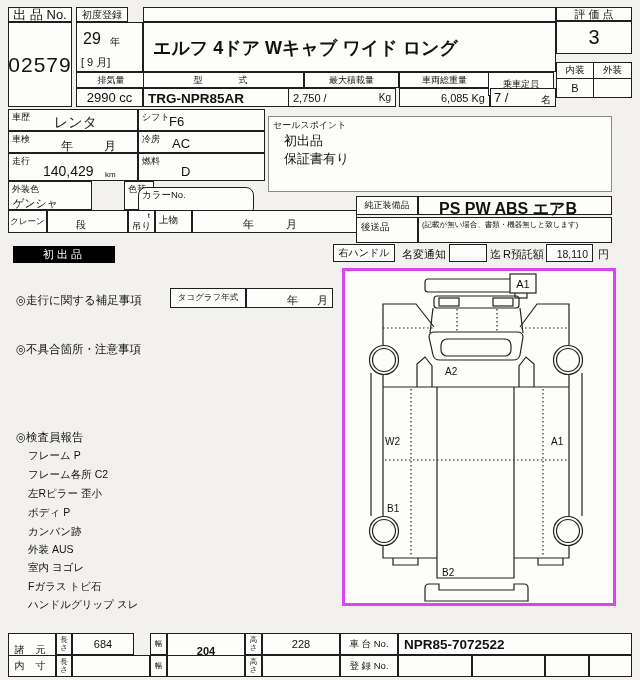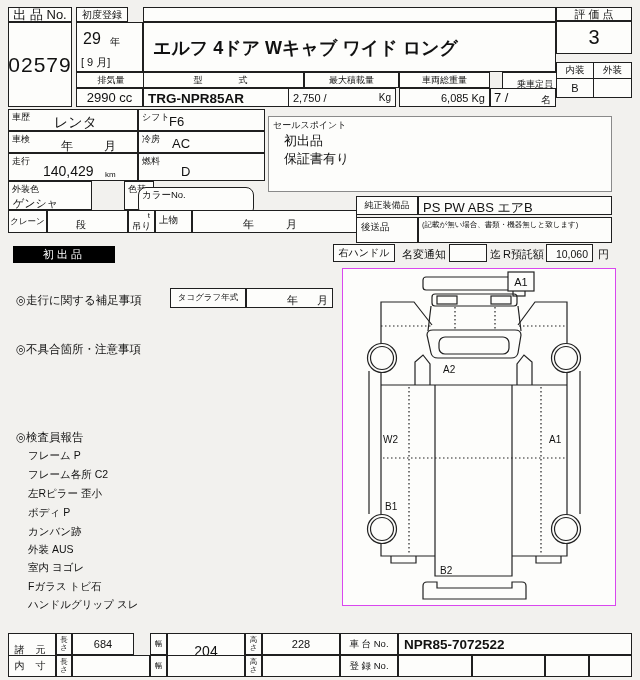--- a/index.html
+++ b/index.html
@@ -50,21 +50,21 @@
 <div class="cell" style="left:288px;top:88px;width:108px;height:19px;">
   <span class="txt" style="left:4px;top:3px;font-size:11px;">2,750 /</span>
   <span class="txt" style="right:4px;top:3px;font-size:10px;">Kg</span>
 </div>
 
 <div class="cell center" style="left:399px;top:72px;width:91px;height:16px;font-size:9px;">車両総重量</div>
 <div class="cell" style="left:399px;top:88px;width:91px;height:19px;">
   <span class="txt" style="right:4px;top:3px;font-size:11px;">6,085 Kg</span>
 </div>
 
-<div class="cell center" style="left:502px;top:72px;width:66px;height:24px;font-size:9px;">乗車定員</div>
+<div class="cell center" style="left:488px;top:72px;width:66px;height:24px;font-size:9px;">乗車定員</div>
 <div class="cell" style="left:490px;top:88px;width:66px;height:19px;">
   <span class="txt" style="left:3px;top:1px;font-size:13px;">7 /</span>
   <span class="txt" style="right:4px;top:4px;font-size:10px;">名</span>
 </div>
 
 <div class="cell center" style="left:556px;top:7px;width:76px;height:14px;font-size:11px;">評 価 点</div>
 <div class="cell center" style="left:556px;top:21px;width:76px;height:33px;font-size:20px;">3</div>
 <div class="cell center" style="left:556px;top:62px;width:38px;height:17px;font-size:9.5px;">内装</div>
 <div class="cell center" style="left:593px;top:62px;width:39px;height:17px;font-size:9.5px;">外装</div>
 <div class="cell center" style="left:556px;top:78px;width:38px;height:20px;font-size:11px;">B</div>
@@ -127,39 +127,39 @@
 </div>
 
 <div class="cell" style="left:268px;top:116px;width:344px;height:76px;border-color:#8a8a8a;">
   <span class="txt" style="left:4px;top:2px;font-size:9px;">セールスポイント</span>
   <span class="txt" style="left:15px;top:15px;font-size:13px;">初出品</span>
   <span class="txt" style="left:15px;top:33px;font-size:13px;">保証書有り</span>
 </div>
 
 <div class="cell center" style="left:356px;top:196px;width:62px;height:19px;font-size:9px;">純正装備品</div>
 <div class="cell" style="left:418px;top:196px;width:194px;height:19px;">
-  <span class="txt" style="left:4px;top:2px;font-size:13px;font-weight:400;">PS PW ABS エアB</span>
+  <span class="txt" style="left:20px;top:2px;font-size:16px;font-weight:700;">PS PW ABS エアB</span>
 </div>
 
 <div class="cell" style="left:356px;top:217px;width:62px;height:26px;">
   <span class="txt" style="left:4px;top:3px;font-size:9.5px;">後送品</span>
 </div>
 <div class="cell" style="left:418px;top:217px;width:194px;height:26px;">
   <span class="txt" style="left:3px;top:2px;font-size:7.5px;">(記載が無い場合、書類・機器無しと致します)</span>
 </div>
 
 <div class="abs badge" style="left:13px;top:246px;width:102px;height:17px;font-size:11px;letter-spacing:3px;">初出品</div>
 
 <div class="cell center" style="left:333px;top:244px;width:62px;height:18px;font-size:10px;">右ハンドル</div>
 <span class="txt" style="left:402px;top:247px;font-size:11px;">名変通知</span>
 <div class="cell" style="left:449px;top:244px;width:38px;height:18px;"></div>
 <span class="txt" style="left:490px;top:247px;font-size:11px;">迄</span>
 <span class="txt" style="left:503px;top:247px;font-size:11px;">R預託額</span>
 <div class="cell" style="left:546px;top:244px;width:47px;height:18px;">
-  <span class="txt" style="right:4px;top:3px;font-size:10.5px;">10,060</span>
+  <span class="txt" style="right:4px;top:3px;font-size:10.5px;">18,110</span>
 </div>
 <span class="txt" style="left:598px;top:247px;font-size:11px;">円</span>
 
 <span class="txt" style="left:16px;top:293px;font-size:11.5px;">◎走行に関する補足事項</span>
 <div class="cell center" style="left:170px;top:288px;width:76px;height:20px;font-size:8.5px;">タコグラフ年式</div>
 <div class="cell" style="left:246px;top:288px;width:87px;height:20px;">
   <span class="txt" style="left:40px;top:4px;font-size:11px;">年</span>
   <span class="txt" style="left:70px;top:4px;font-size:11px;">月</span>
 </div>
 
@@ -169,21 +169,21 @@
 <span class="txt" style="left:28px;top:449px;font-size:10.5px;">フレーム P</span>
 <span class="txt" style="left:28px;top:468px;font-size:10.5px;">フレーム各所 C2</span>
 <span class="txt" style="left:28px;top:487px;font-size:10.5px;">左Rピラー 歪小</span>
 <span class="txt" style="left:28px;top:506px;font-size:10.5px;">ボディ P</span>
 <span class="txt" style="left:28px;top:525px;font-size:10.5px;">カンバン跡</span>
 <span class="txt" style="left:28px;top:543px;font-size:10.5px;">外装 AUS</span>
 <span class="txt" style="left:28px;top:561px;font-size:10.5px;">室内 ヨゴレ</span>
 <span class="txt" style="left:28px;top:580px;font-size:10.5px;">Fガラス トビ石</span>
 <span class="txt" style="left:28px;top:598px;font-size:10.5px;">ハンドルグリップ スレ</span>
 
-<div class="abs" style="left:342px;top:268px;width:274px;height:338px;border:1px solid #d946ef;background:#fdfdfb;">
+<div class="abs" style="left:342px;top:268px;width:274px;height:338px;border:3px solid #d946ef;background:#fdfdfb;">
 <svg width="272" height="336" viewBox="0 0 272 336">
   <g stroke="#222" stroke-width="1.2" fill="none">
 
     <rect x="170" y="20" width="12" height="7"></rect>
 
     <rect x="80" y="8" width="98" height="13" rx="3"></rect>
     <rect x="165" y="3" width="26" height="19" fill="#fdfdfb"></rect>
 
     <rect x="89" y="25" width="85" height="12" rx="3"></rect>
     <rect x="94" y="27" width="20" height="8"></rect>
@@ -236,21 +236,21 @@
   <text x="206" y="174" font-size="10">A1</text>
   <text x="42" y="241" font-size="10">B1</text>
   <text x="97" y="305" font-size="10">B2</text>
 </svg>
 </div>
 
 <div class="cell center" style="left:8px;top:633px;width:48px;height:34px;font-size:10px;letter-spacing:4px;">諸 元</div>
 <div class="cell vlabel" style="left:56px;top:633px;width:16px;height:22px;">長さ</div>
 <div class="cell center" style="left:72px;top:633px;width:62px;height:22px;font-size:11px;">684</div>
 <div class="cell center" style="left:150px;top:633px;width:17px;height:22px;font-size:7.5px;">幅</div>
-<div class="cell center" style="left:167px;top:633px;width:78px;height:36px;font-size:14px;">204</div>
+<div class="cell center" style="left:167px;top:633px;width:78px;height:36px;font-size:11px;font-weight:bold;">204</div>
 <div class="cell vlabel" style="left:245px;top:633px;width:17px;height:22px;">高さ</div>
 <div class="cell center" style="left:262px;top:633px;width:78px;height:22px;font-size:11px;">228</div>
 <div class="cell center" style="left:340px;top:633px;width:58px;height:22px;font-size:9.5px;">車 台 No.</div>
 <div class="cell" style="left:398px;top:633px;width:234px;height:22px;">
   <span class="txt" style="left:5px;top:3px;font-size:13.5px;font-weight:600;">NPR85-7072522</span>
 </div>
 
 <div class="cell center" style="left:8px;top:655px;width:48px;height:22px;font-size:10px;letter-spacing:4px;">内 寸</div>
 <div class="cell vlabel" style="left:56px;top:655px;width:16px;height:22px;">長さ</div>
 <div class="cell" style="left:72px;top:655px;width:78px;height:22px;"></div>

